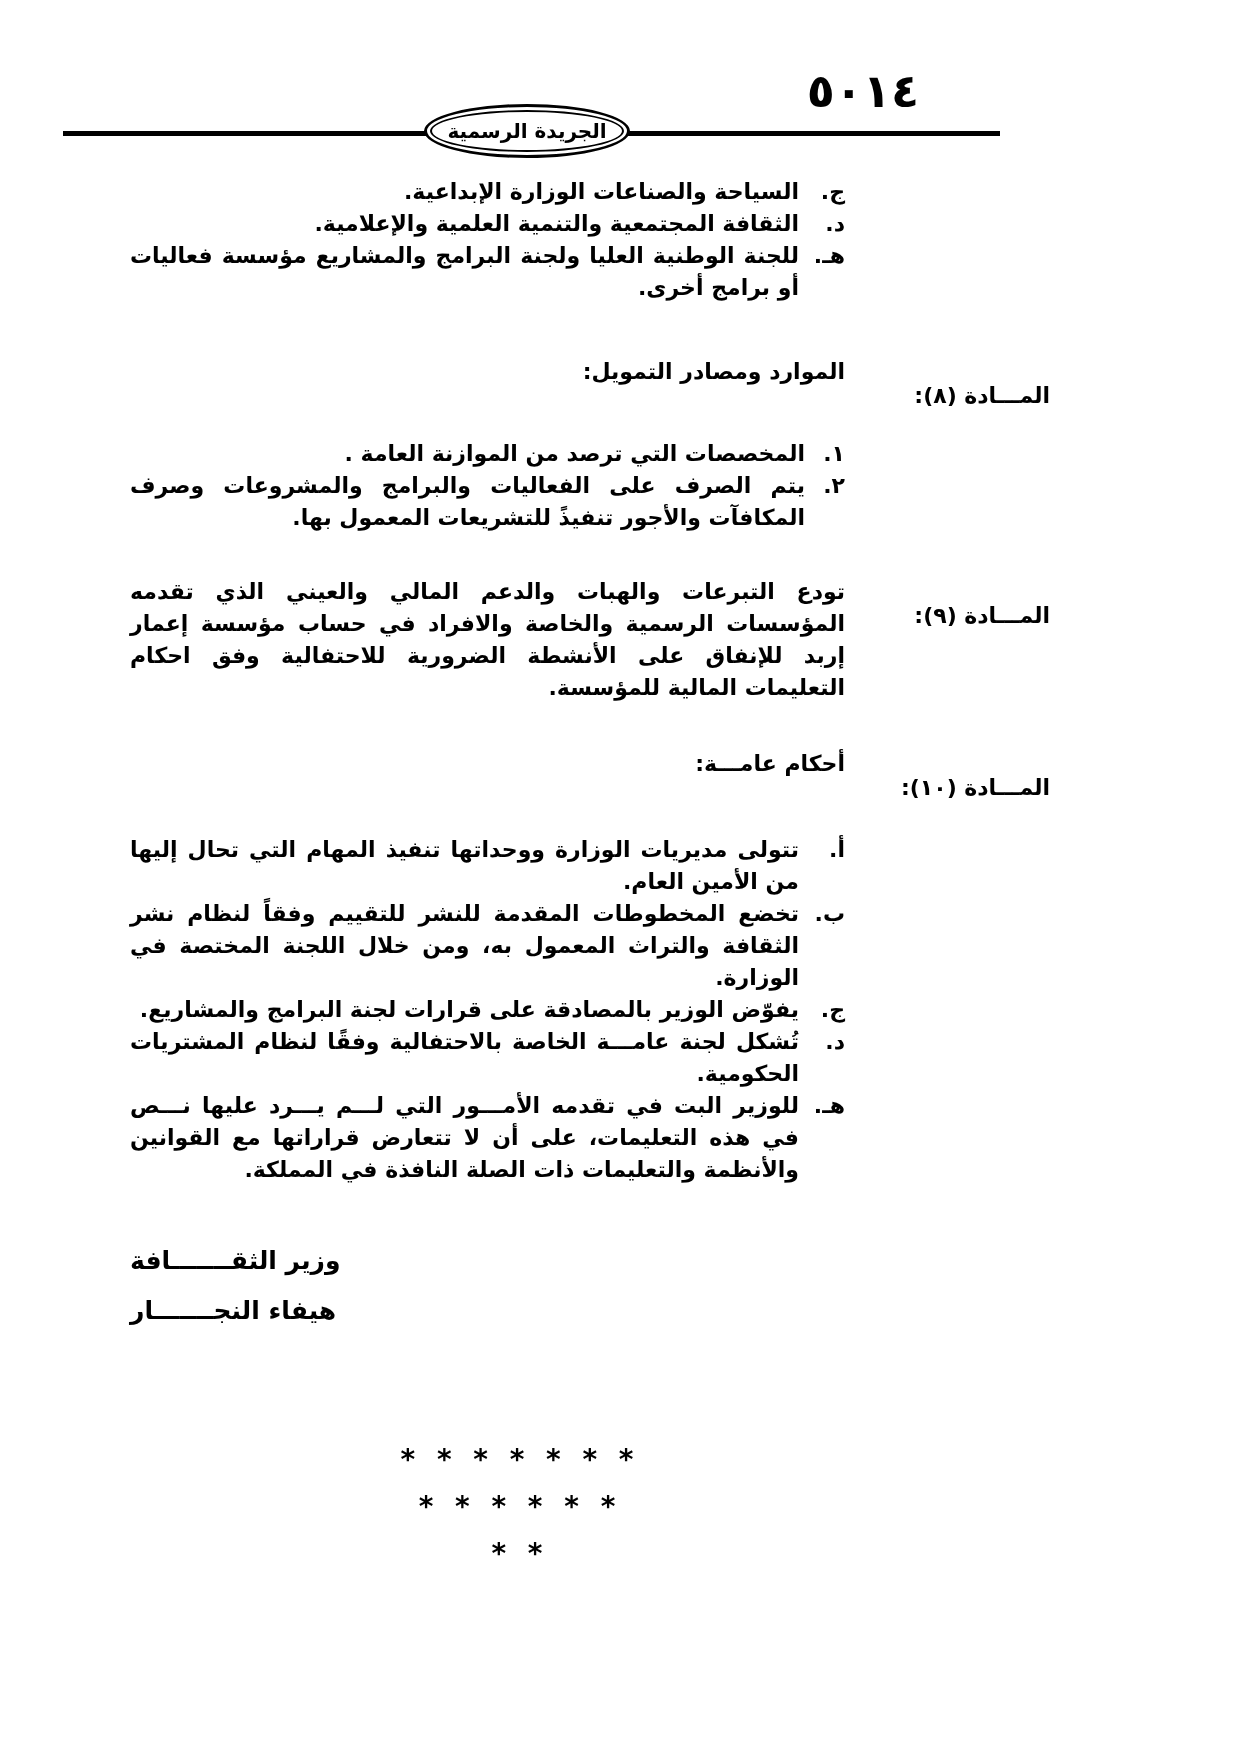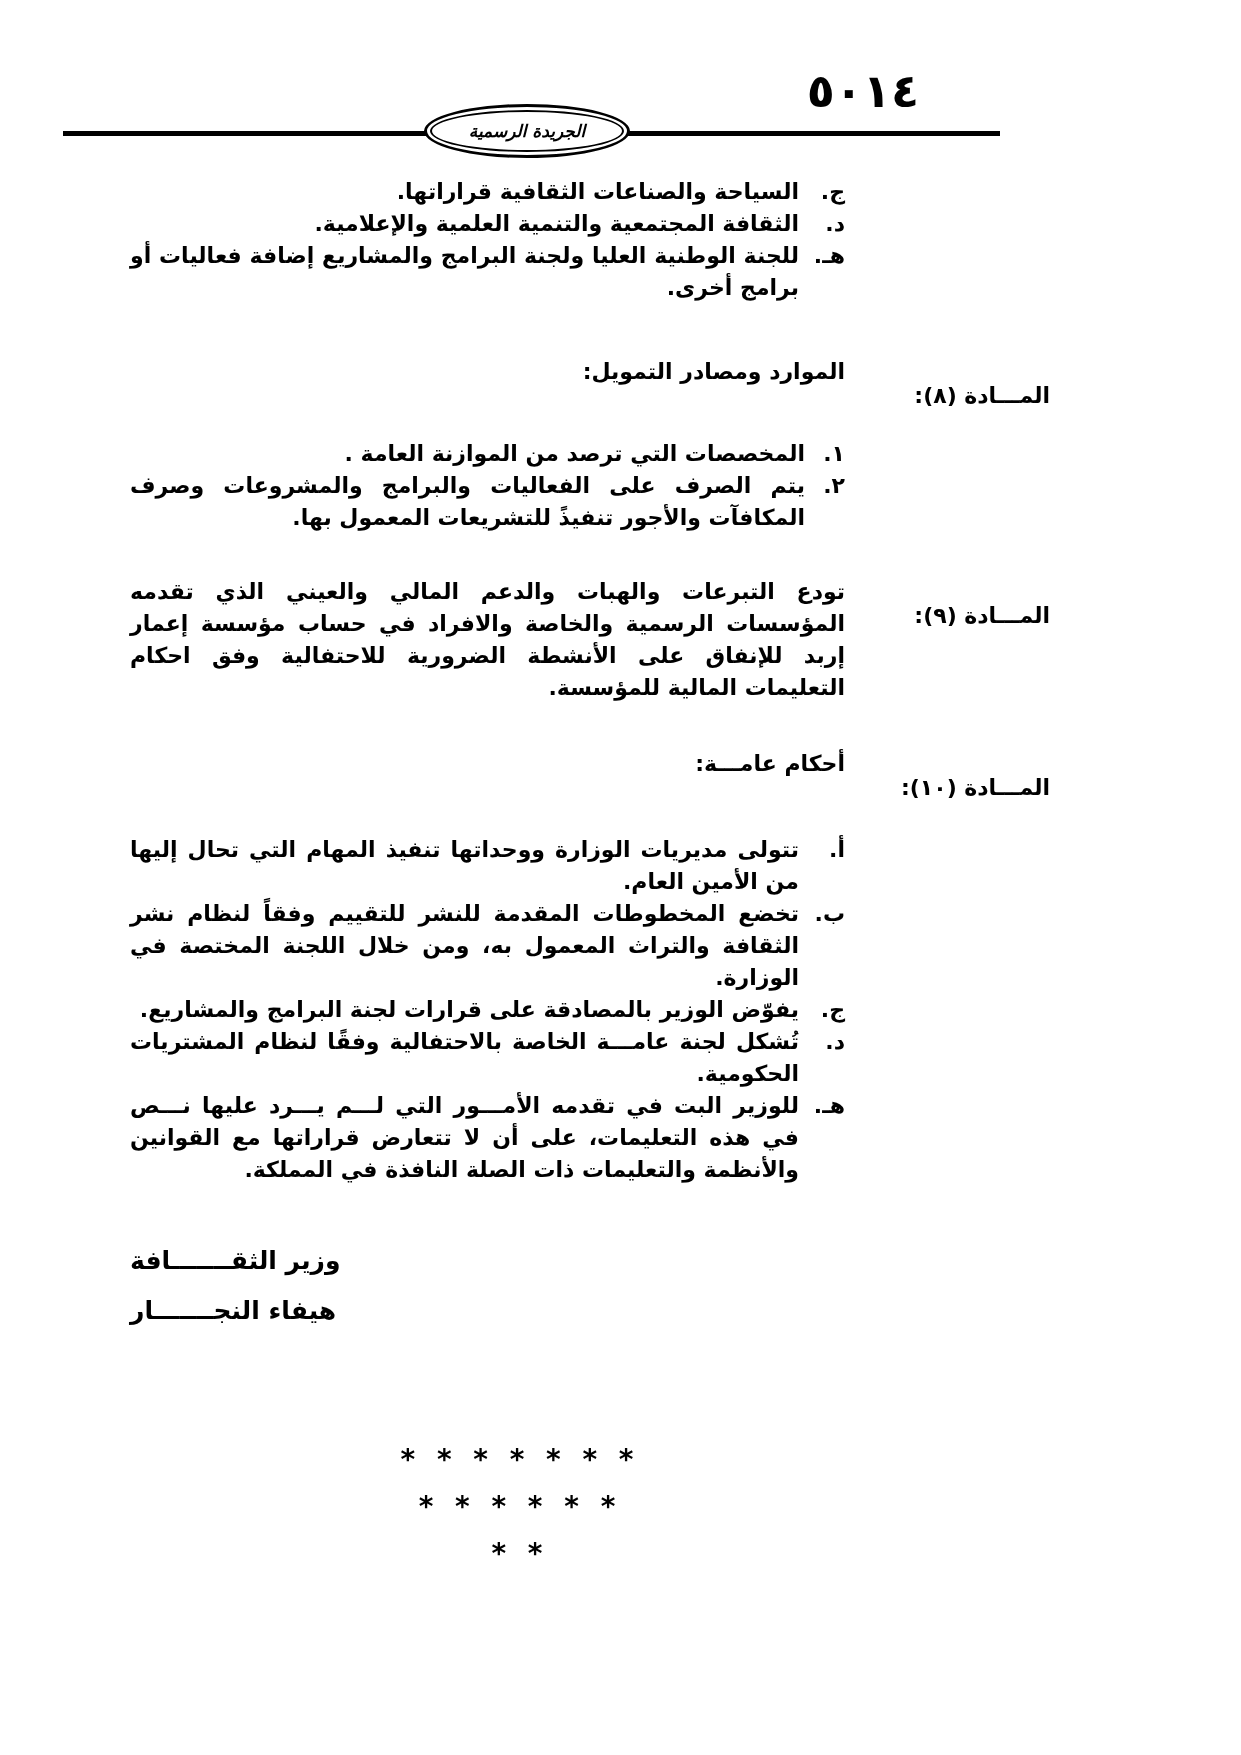--- a/index.html
+++ b/index.html
@@ -45,21 +45,21 @@
     display: flex;
     align-items: center;
     justify-content: center;
   }
   .oval-inner {
     position: absolute;
     inset: 3px;
     border: 2px solid #000;
     border-radius: 50%;
   }
-  .oval-text { position: relative; font-size: 17px; font-style: italic; }
+  .oval-text { position: relative; font-size: 20px; }
 
   
   .content {
     position: absolute;
     top: 176px;
     right: 191px;
     left: 130px;
     font-size: 22px;
     line-height: 32px;
   }
@@ -106,29 +106,29 @@
   <div class="oval">
     <div class="oval-inner"></div>
     <span class="oval-text">الجريدة الرسمية</span>
   </div>
 
   <div class="content">
 
     <div class="list">
       <div class="li">
         <span class="marker">ج.</span>
-        <span class="txt">السياحة والصناعات الثقافية قراراتها.</span>
+        <span class="txt">السياحة والصناعات الوزارة الإبداعية.</span>
       </div>
       <div class="li">
         <span class="marker">د.</span>
         <span class="txt">الثقافة المجتمعية والتنمية العلمية والإعلامية.</span>
       </div>
       <div class="li">
         <span class="marker">هـ.</span>
-        <span class="txt">للجنة الوطنية العليا ولجنة البرامج والمشاريع إضافة فعاليات أو برامج أخرى.</span>
+        <span class="txt">للجنة الوطنية العليا ولجنة البرامج والمشاريع مؤسسة فعاليات أو برامج أخرى.</span>
       </div>
     </div>
 
     <div class="article-head mt-article8">
       <span class="art-title">المـــادة (٨):</span>
       <span class="art-subject">الموارد ومصادر التمويل:</span>
     </div>
 
     <div class="list mt-list8">
       <div class="li">

